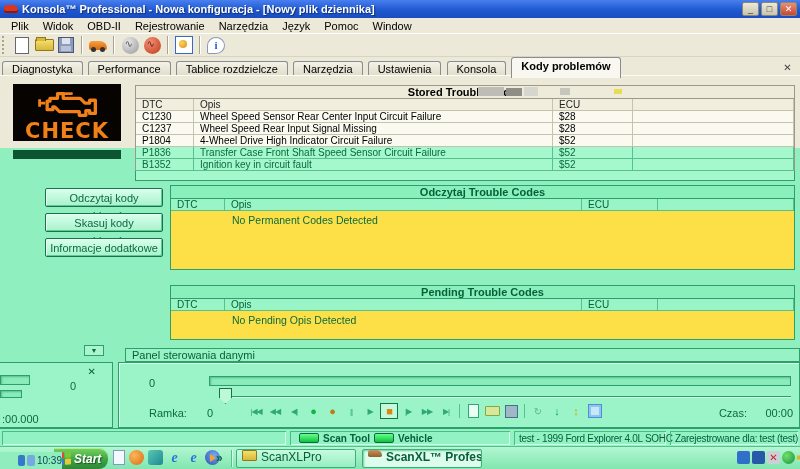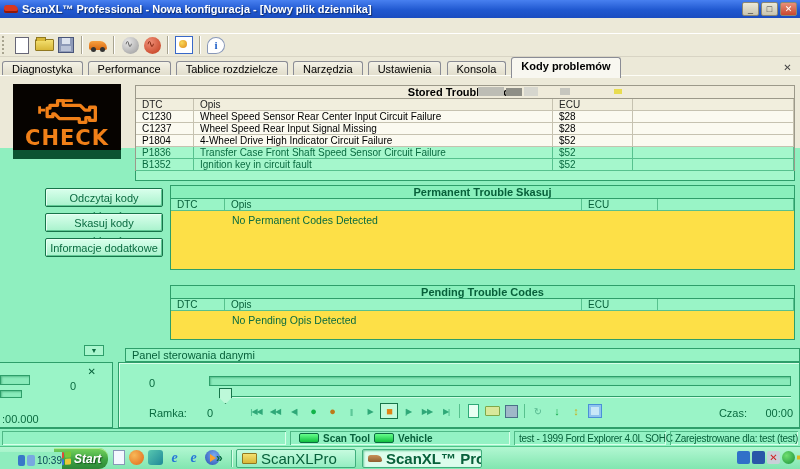--- a/index.html
+++ b/index.html
@@ -50,22 +50,22 @@
     background:linear-gradient(180deg,#F4F2E6,#DDD9C6);border:1px solid #8A8C95;border-bottom:none;
     border-radius:3px 3px 0 0;font-size:11px;vertical-align:bottom;box-sizing:content-box;}
   .tab.active{margin-top:0;height:18px;padding-top:2px;background:#F8F7F0;font-weight:bold;z-index:3;}
   .tabline{position:absolute;left:0;top:75px;width:800px;height:1px;background:#FDFDF6;border-bottom:1px solid #B8B4A0;}
   .tabclose{position:absolute;right:6px;top:61px;width:13px;height:13px;font-size:10px;font-weight:bold;
     color:#444;text-align:center;line-height:13px;}
   
   .content-bg{position:absolute;left:0;top:76px;width:800px;height:370px;background:#ECE9D8;}
   .tint{position:absolute;left:0;top:148px;width:800px;height:298px;background:#8FEFBF;}
   
-  .check{position:absolute;left:13px;top:84px;width:108px;height:74px;background:#060300;
-    display:flex;flex-direction:column;align-items:center;justify-content:center;overflow:hidden;}
+  .check{position:absolute;left:13px;top:84px;width:108px;height:57px;background:#060300;
+    display:flex;flex-direction:column;align-items:center;justify-content:flex-end;overflow:hidden;}
   .check-label{color:#F08018;font-weight:bold;font-size:21px;letter-spacing:1px;line-height:20px;font-family:"DejaVu Sans",sans-serif;}
   .check-strip{position:absolute;left:13px;top:150px;width:108px;height:9px;background:#0C5432;}
   
   .tbl{position:absolute;box-sizing:border-box;}
   .tbl-title{border:1px solid #9C998A;background:#EFEBDA;font-weight:bold;text-align:center;
     height:12px;line-height:12px;font-size:11px;}
   .grid{display:grid;}
   .cell{border-right:1px solid #C6C2B0;border-bottom:1px solid #C6C2B0;padding:0 0 0 6px;
     white-space:nowrap;overflow:hidden;height:12px;line-height:12px;font-size:10px;box-sizing:border-box;}
   .stored-grid{grid-template-columns:58px 359px 80px 1fr;border-left:1px solid #9C998A;border-right:1px solid #9C998A;}
@@ -135,21 +135,21 @@
   .qlic{width:15px;height:15px;border-radius:3px;}
   .qlic.page{width:10px;height:13px;border-radius:0;background:#F4F8FF;border:1px solid #8898B8;}
   .qlic.firefox{border-radius:50%;background:radial-gradient(circle at 35% 35%,#F8B858,#E06818);}
   .qlic.desktop{background:linear-gradient(135deg,#58C8B0,#1E8898);}
   .qlic.ie{background:transparent;color:#2878D8;font-family:"Liberation Serif",serif;font-weight:bold;font-style:italic;font-size:14px;line-height:15px;text-align:center;}
   .qlic.media{border-radius:50%;background:radial-gradient(circle at 60% 35%,#78A8F0,#2850B0);position:relative;}
   .qlic.media:after{content:"";position:absolute;left:5px;top:4px;border-left:6px solid #F8A030;border-top:4px solid transparent;border-bottom:4px solid transparent;}
   .chev{position:absolute;left:216px;top:4px;color:#0A6B40;font-weight:bold;font-size:12px;}
   .tsep{position:absolute;left:231px;top:3px;width:1px;height:17px;background:#57C18E;border-right:1px solid #D8FFE9;}
   .taskbtn{position:absolute;top:2px;height:19px;border:1px solid #3FAE7C;border-radius:2px;
-    display:flex;align-items:center;padding:0 5px;box-sizing:border-box;color:#07603A;font-size:15px;white-space:nowrap;overflow:hidden;}
+    display:flex;align-items:flex-start;padding:0 5px;box-sizing:border-box;color:#07603A;font-size:12px;white-space:nowrap;overflow:hidden;}
   .taskbtn.t1{left:236px;width:120px;background:linear-gradient(180deg,#C6FBDF,#96EEC2);}
   .taskbtn.t2{left:362px;width:120px;background:#DCFDEC;box-shadow:inset 1px 1px 2px #6FCC9E;font-weight:bold;}
   .tfold{width:13px;height:9px;background:linear-gradient(180deg,#F4E070,#D8B838);border:1px solid #907820;border-radius:1px;margin-right:4px;flex:0 0 auto;}
   .tcar{width:14px;height:7px;background:linear-gradient(180deg,#C89058,#906030);border-radius:3px 6px 2px 2px;margin-right:4px;flex:0 0 auto;}
   .tray{position:absolute;left:737px;top:4px;display:flex;gap:2px;align-items:center;}
   .trayic{width:13px;height:13px;border-radius:2px;font-size:9px;line-height:13px;text-align:center;color:#fff;}
   .trayic.modem{background:#3070C8;}
   .trayic.battery{background:#2858A8;}
   .trayic.net{background:#C8D0D8;color:#D02020;font-weight:bold;font-size:10px;}
   .trayic.upd{border-radius:50%;background:radial-gradient(circle at 35% 35%,#70E070,#189038);}
@@ -162,28 +162,38 @@
   .fragclock{color:#0A4858;font-size:10px;}
   .fragx{position:absolute;right:16px;top:3px;font-size:10px;font-weight:bold;color:#07603A;}
 </style>
 </head>
 <body>
 
 <div id="screen">
 
   <div class="titlebar">
     <span class="app-icon"></span>
-    <span class="titletext">ScanXL™ Professional - Nowa konfiguracja - [Nowy plik dziennika]</span>
+    <span class="titletext">Konsola™ Professional - Nowa konfiguracja - [Nowy plik dziennika]</span>
     <span class="winbtns">
       <span class="winbtn">_</span>
       <span class="winbtn">□</span>
       <span class="winbtn close">✕</span>
     </span>
   </div>
 
+  <div class="menubar">
+    <span class="menuitem">Plik</span>
+    <span class="menuitem">Widok</span>
+    <span class="menuitem">OBD-II</span>
+    <span class="menuitem">Rejestrowanie</span>
+    <span class="menuitem">Narzędzia</span>
+    <span class="menuitem">Język</span>
+    <span class="menuitem">Pomoc</span>
+    <span class="menuitem">Window</span>
+  </div>
 
   <div class="toolbar">
     <span class="grip"></span>
     <span class="tbtn">
         <span class="ic-new"></span>
       </span>
     <span class="tbtn">
         <span class="ic-open"></span>
       </span>
     <span class="tbtn">
@@ -279,21 +289,21 @@
   <div class="artifact" style="left:506px;top:88px;width:16px;height:8px;background:#8E8E86;"></div>
   <div class="artifact" style="left:524px;top:87px;width:14px;height:9px;background:#D6D6CE;"></div>
   <div class="artifact" style="left:560px;top:88px;width:10px;height:7px;background:#C6C6BE;"></div>
   <div class="artifact" style="left:614px;top:89px;width:8px;height:5px;background:#E8DC50;"></div>
 
   <div class="xlbtn" style="top:188px;">Odczytaj kody problemów</div>
   <div class="xlbtn" style="top:213px;">Skasuj kody problemów</div>
   <div class="xlbtn" style="top:238px;">Informacje dodatkowe</div>
 
   <div class="tbl mint-tbl" style="left:170px;top:185px;width:625px;">
-    <div class="tbl-title">Permanent Trouble Skasuj</div>
+    <div class="tbl-title">Odczytaj Trouble Codes</div>
     <div class="grid mint-grid hdr">
       <span class="cell">DTC</span>
       <span class="cell">Opis</span>
       <span class="cell">ECU</span>
       <span class="cell"></span>
     </div>
     <div class="mint-body" style="height:59px;">No Permanent Codes Detected</div>
   </div>
 
   <div class="tbl mint-tbl" style="left:170px;top:285px;width:625px;">

